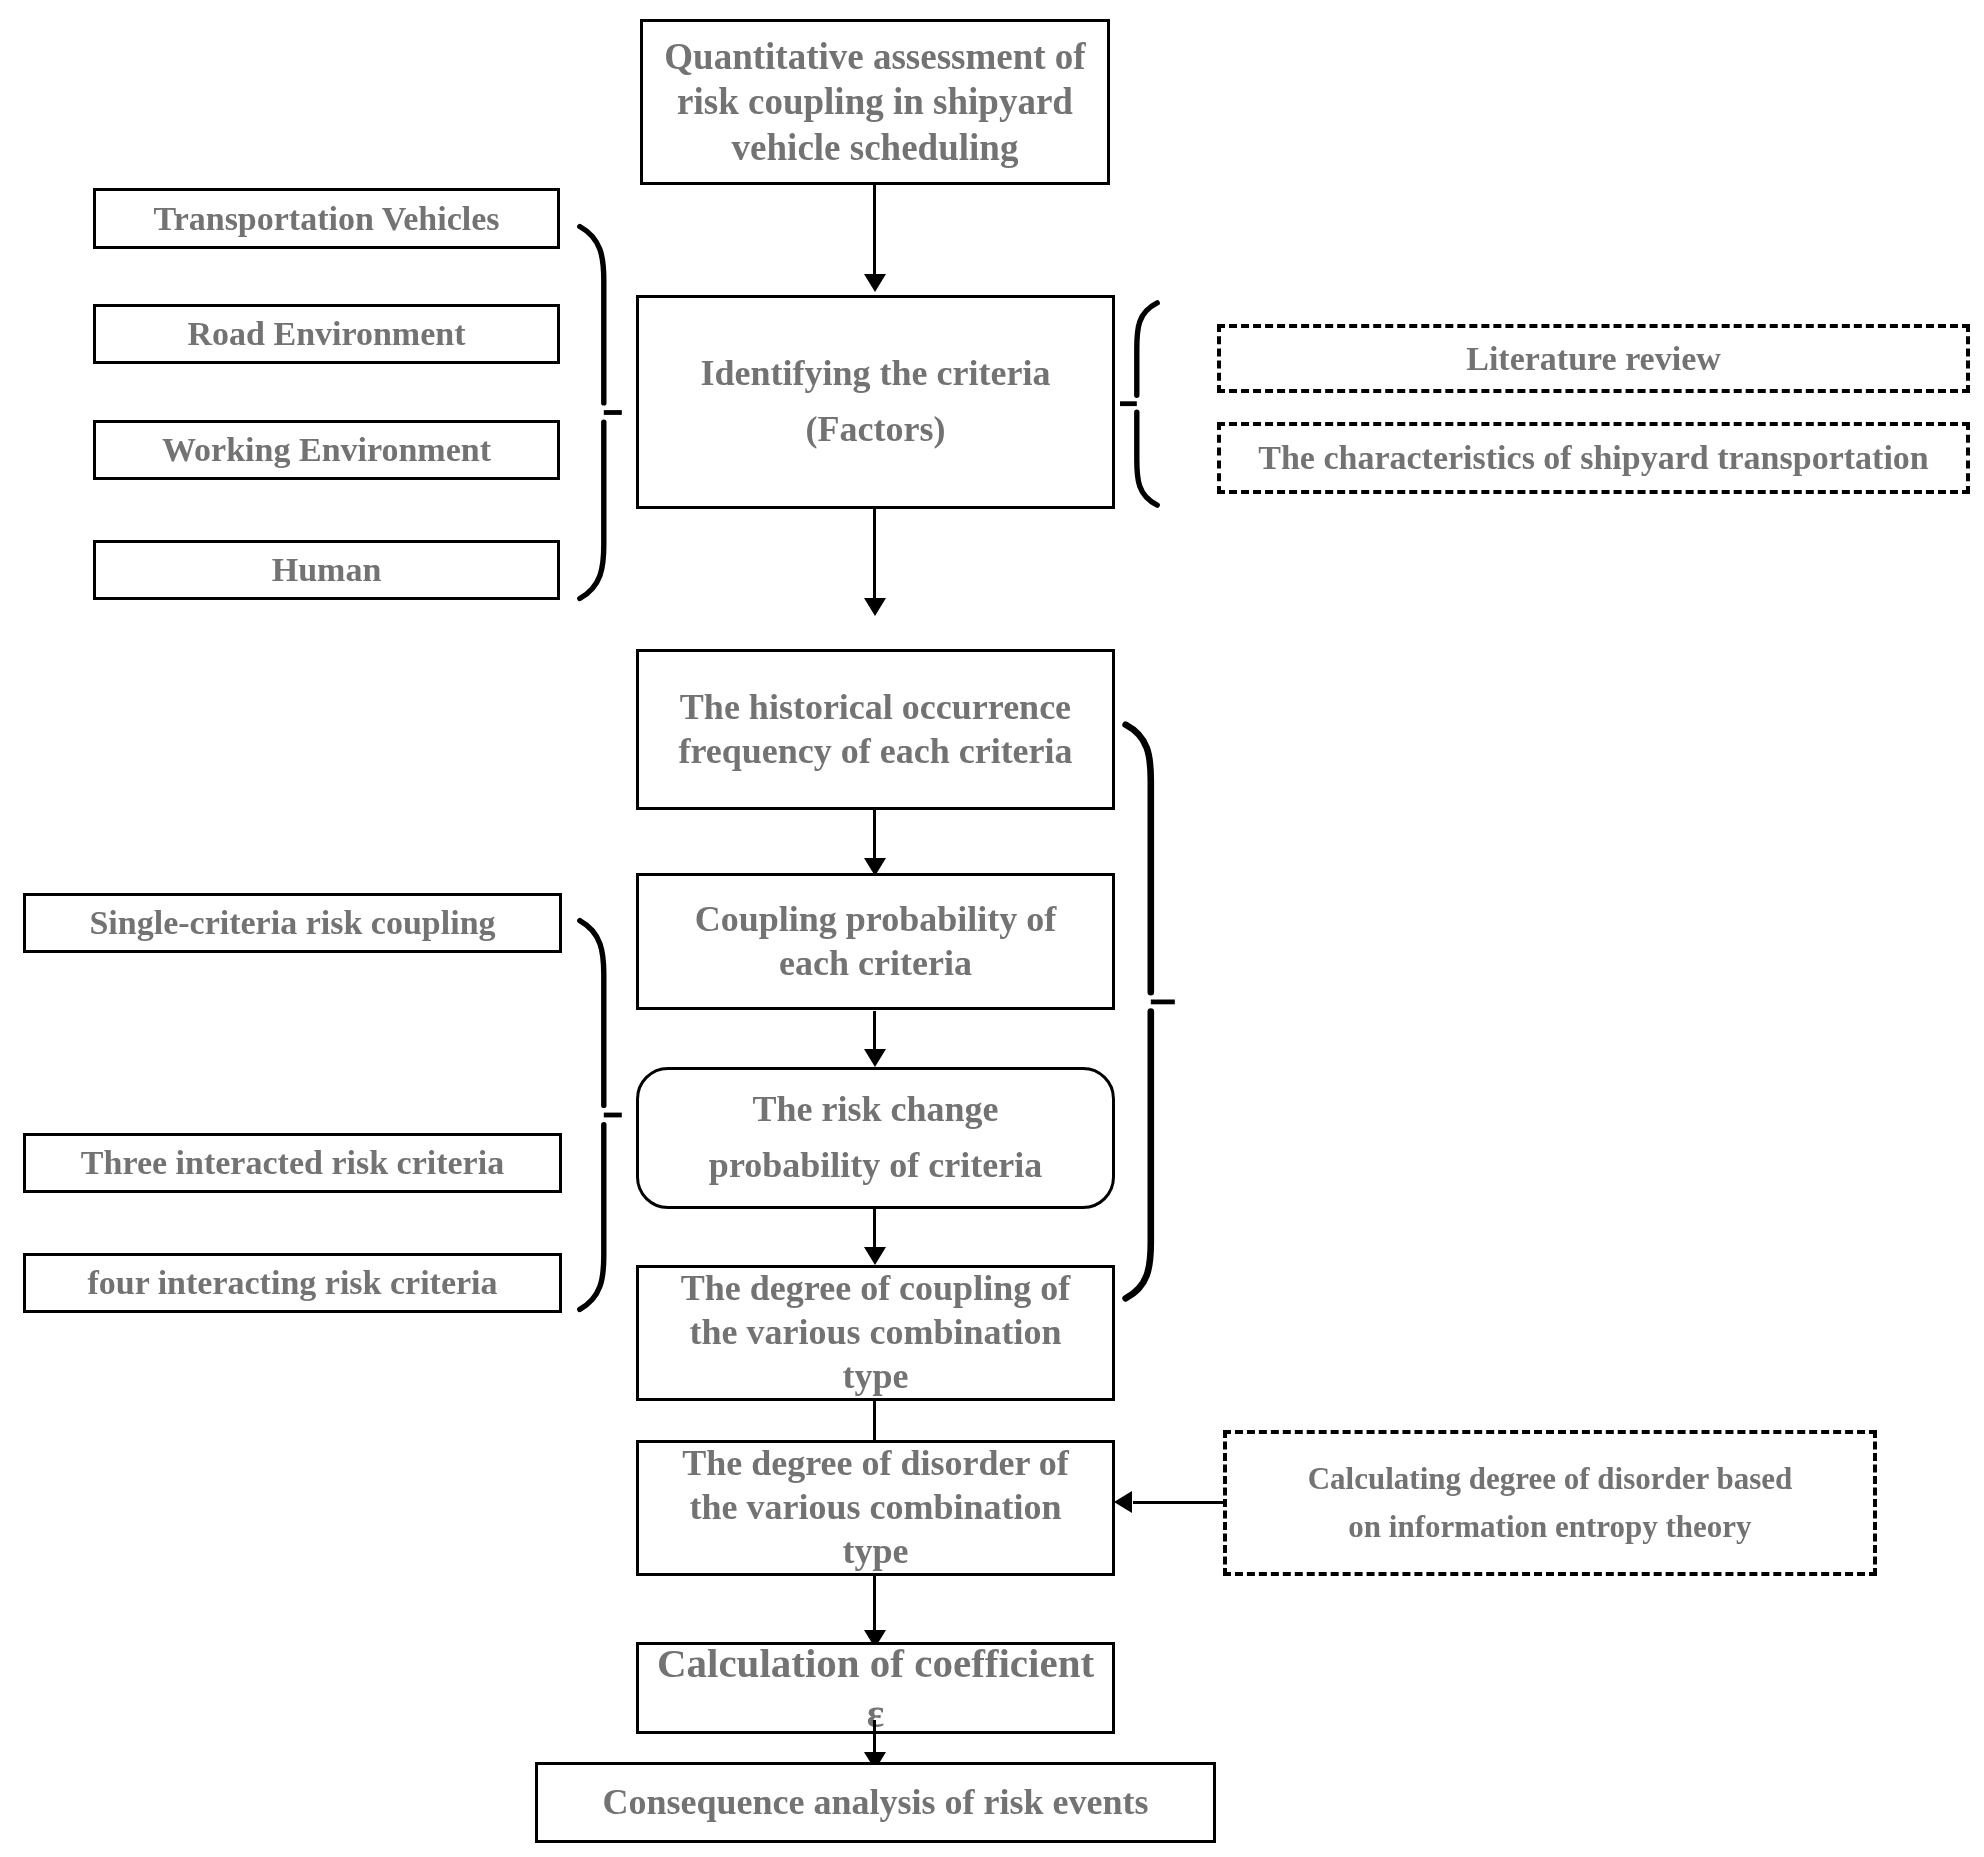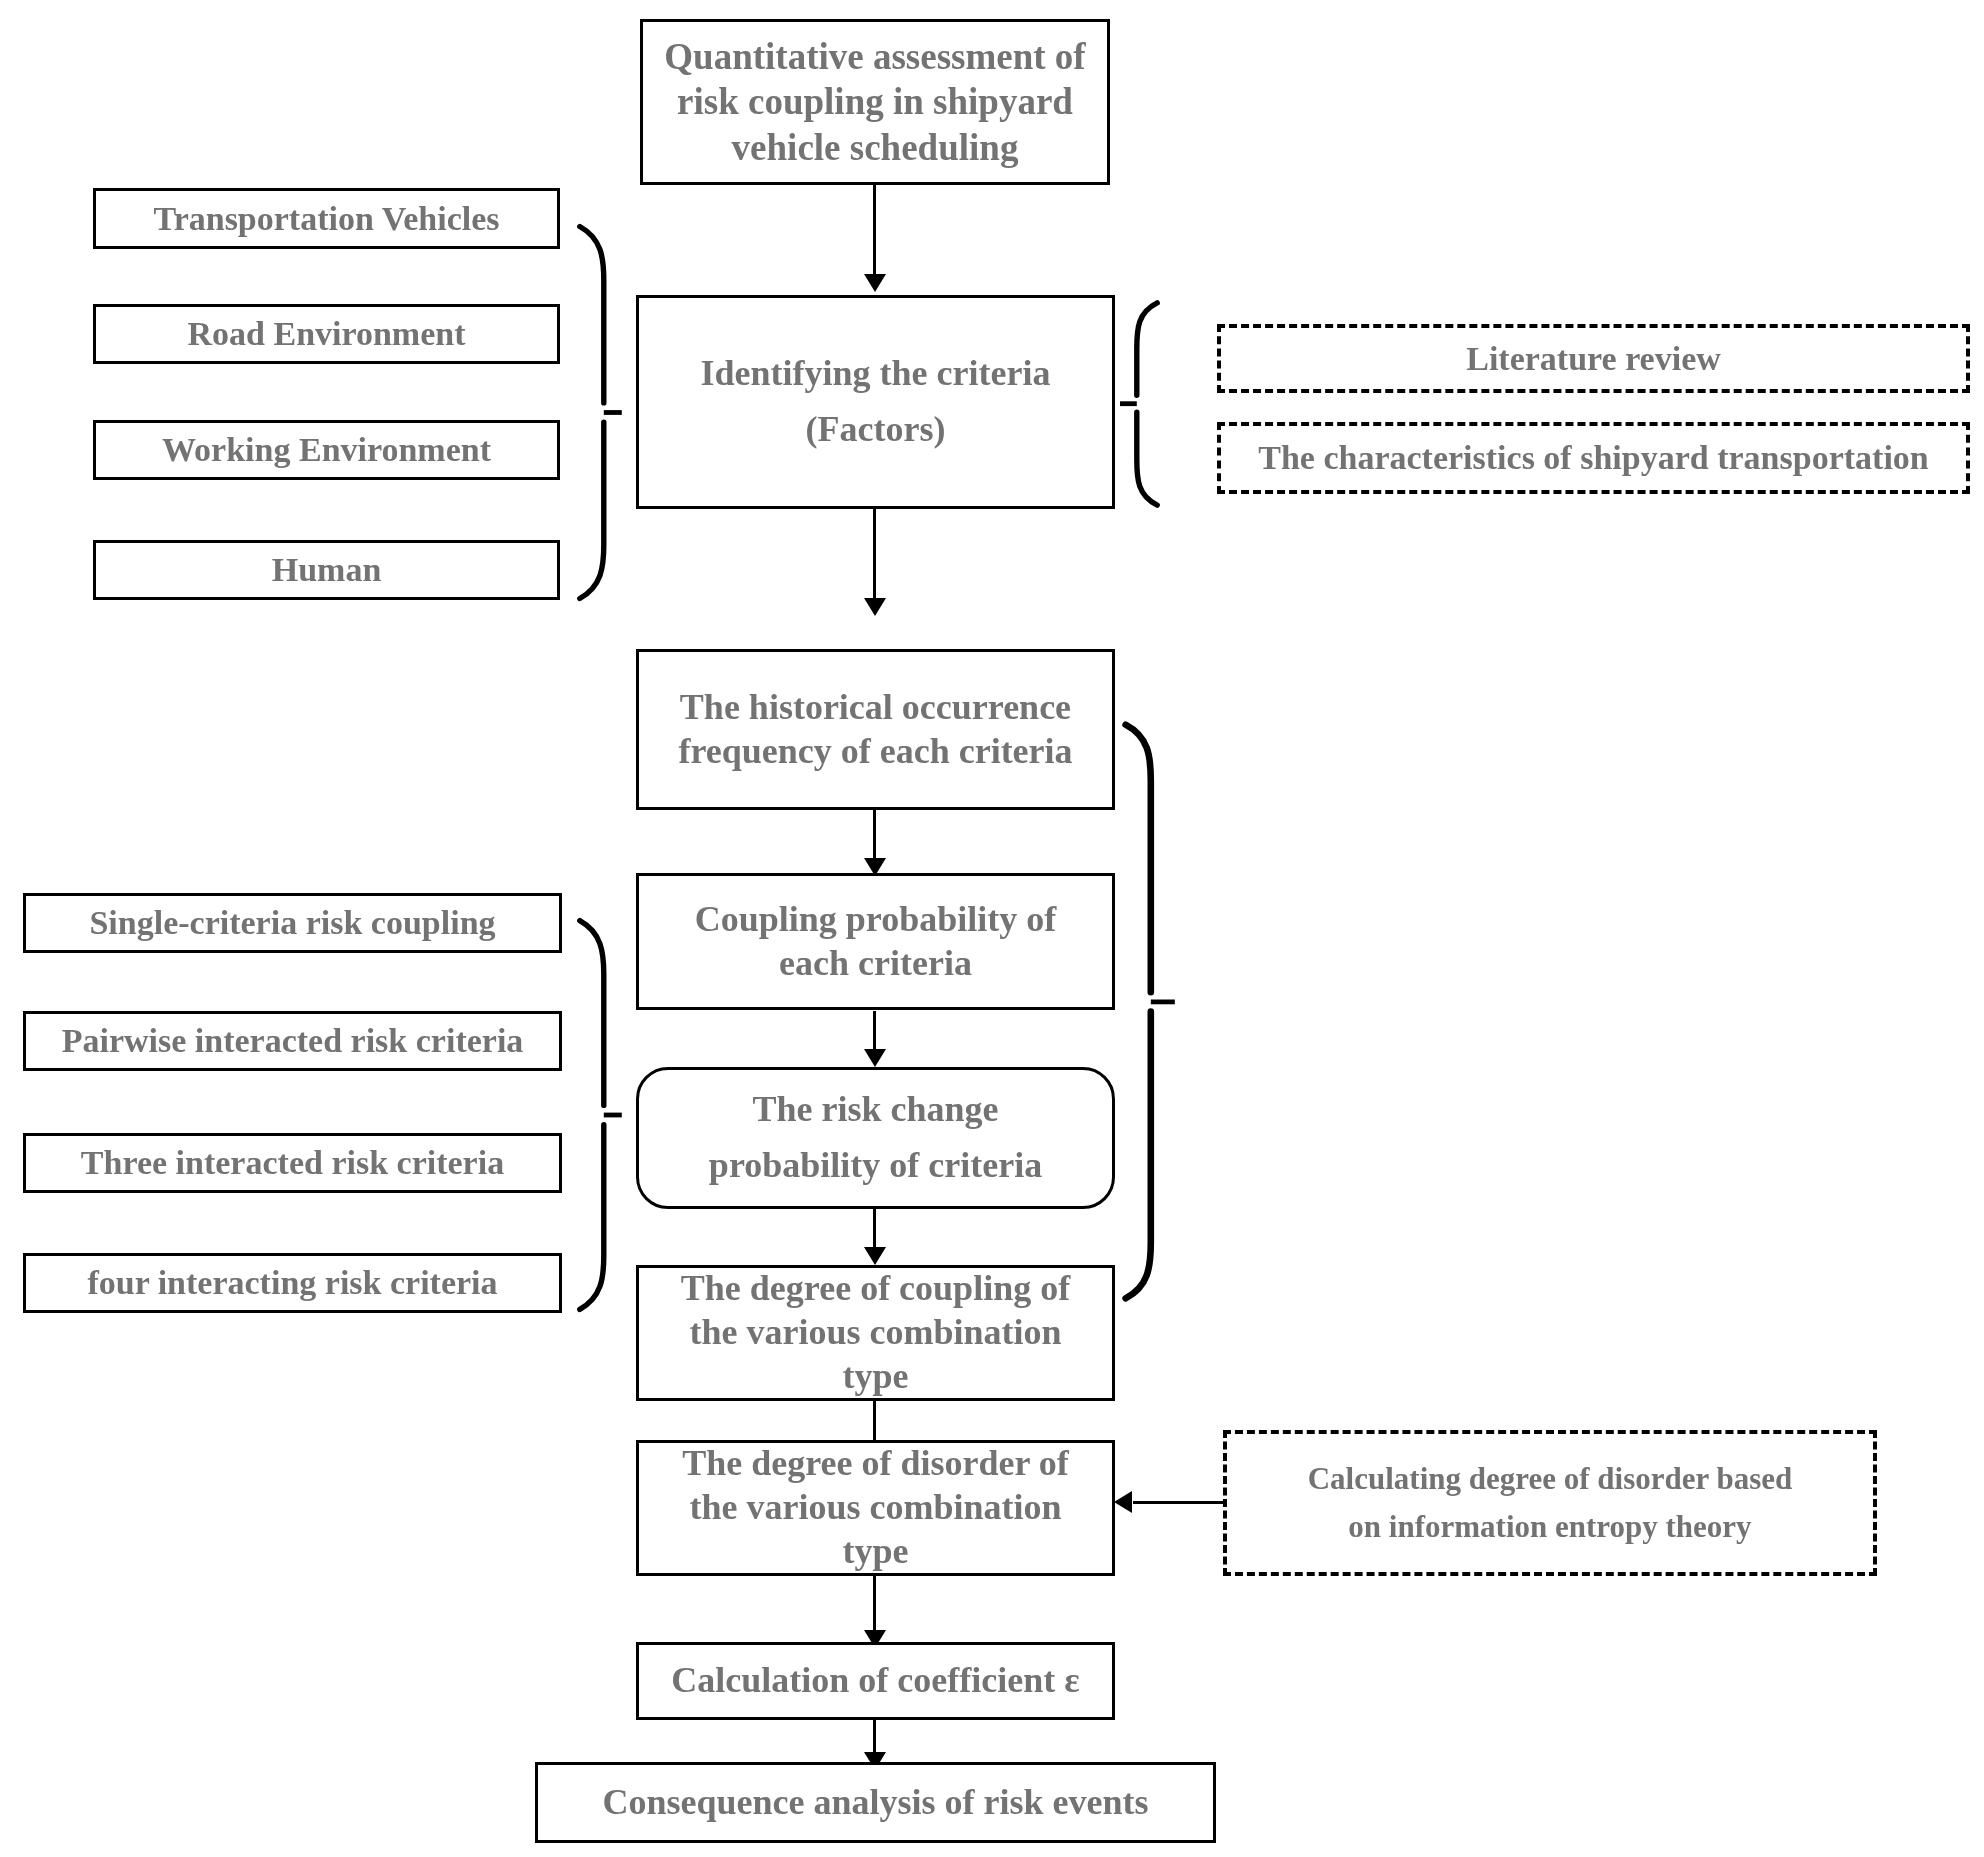--- a/index.html
+++ b/index.html
@@ -112,21 +112,20 @@
   <div class="vline" style="left:873px; top:509px; height:102px;"></div>
   <div class="arrow-down" style="left:864px; top:598px;"></div>
 
   <div class="node" style="left:636px; top:649px; width:479px; height:161px; font-size:36px;">The historical occurrence
 frequency of each criteria</div>
 
   <div class="vline" style="left:873px; top:810px; height:60px;"></div>
   <div class="arrow-down" style="left:864px; top:858px;"></div>
 
   <div class="node" style="left:23px; top:893px; width:539px; height:60px; font-size:34px;">Single-criteria risk coupling</div>
-  <div class="node" style="left:23px; top:1011px; width:539px; height:60px; font-size:34px;">Pairwise interacted risk criteria</div>
   <div class="node" style="left:23px; top:1133px; width:539px; height:60px; font-size:34px;">Three interacted risk criteria</div>
   <div class="node" style="left:23px; top:1253px; width:539px; height:60px; font-size:34px;">four interacting risk criteria</div>
 
   <div class="brace" style="left:575px; top:916px; width:48px; height:398px;">
     <svg width="48" height="398" viewBox="0 0 80 660">
       <path d="M 8 6 C 44 26 48 58 48 96 L 48 314" fill="none" stroke="#000" stroke-width="9" stroke-linecap="round"></path>
       <path d="M 48 346 L 48 564 C 48 602 44 634 8 654" fill="none" stroke="#000" stroke-width="9" stroke-linecap="round"></path>
       <path d="M 48 330 L 78 330" fill="none" stroke="#000" stroke-width="8"></path>
     </svg>
   </div>
@@ -165,21 +164,21 @@
 
   <div class="node dashed lh-wide" style="left:1223px; top:1430px; width:654px; height:146px; font-size:31px;">Calculating degree of disorder based
 on information entropy theory</div>
 
   <div class="hline" style="left:1133px; top:1501px; width:93px;"></div>
   <div class="arrow-left" style="left:1114px; top:1491px;"></div>
 
   <div class="vline" style="left:873px; top:1575px; height:69px;"></div>
   <div class="arrow-down" style="left:864px; top:1630px;"></div>
 
-  <div class="node" style="left:636px; top:1642px; width:479px; height:78px; font-size:36px;">Calculation of coefficient ε</div>
+  <div class="node" style="left:636px; top:1642px; width:479px; height:92px; font-size:41px;">Calculation of coefficient ε</div>
 
   <div class="vline" style="left:873px; top:1720px; height:48px;"></div>
   <div class="arrow-down" style="left:864px; top:1752px;"></div>
 
   <div class="node" style="left:535px; top:1762px; width:681px; height:81px; font-size:36px;">Consequence analysis of risk events</div>
 
 </div>
 
 
 </body></html>

